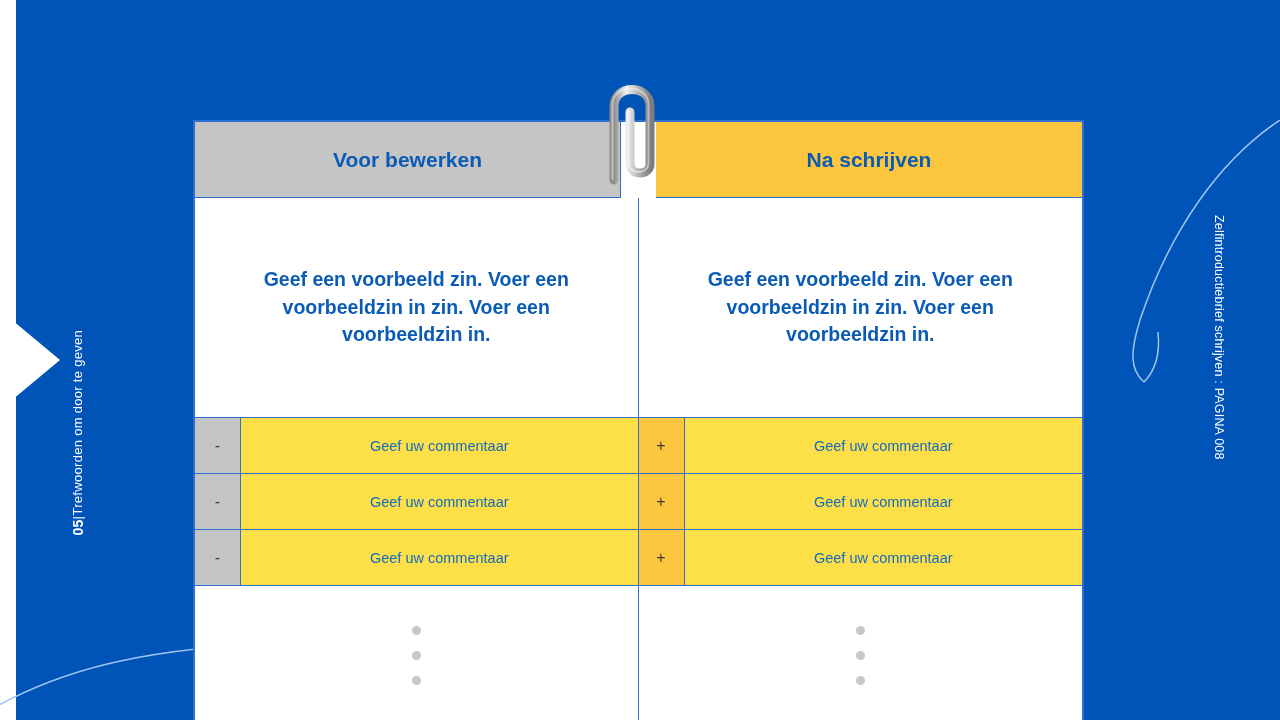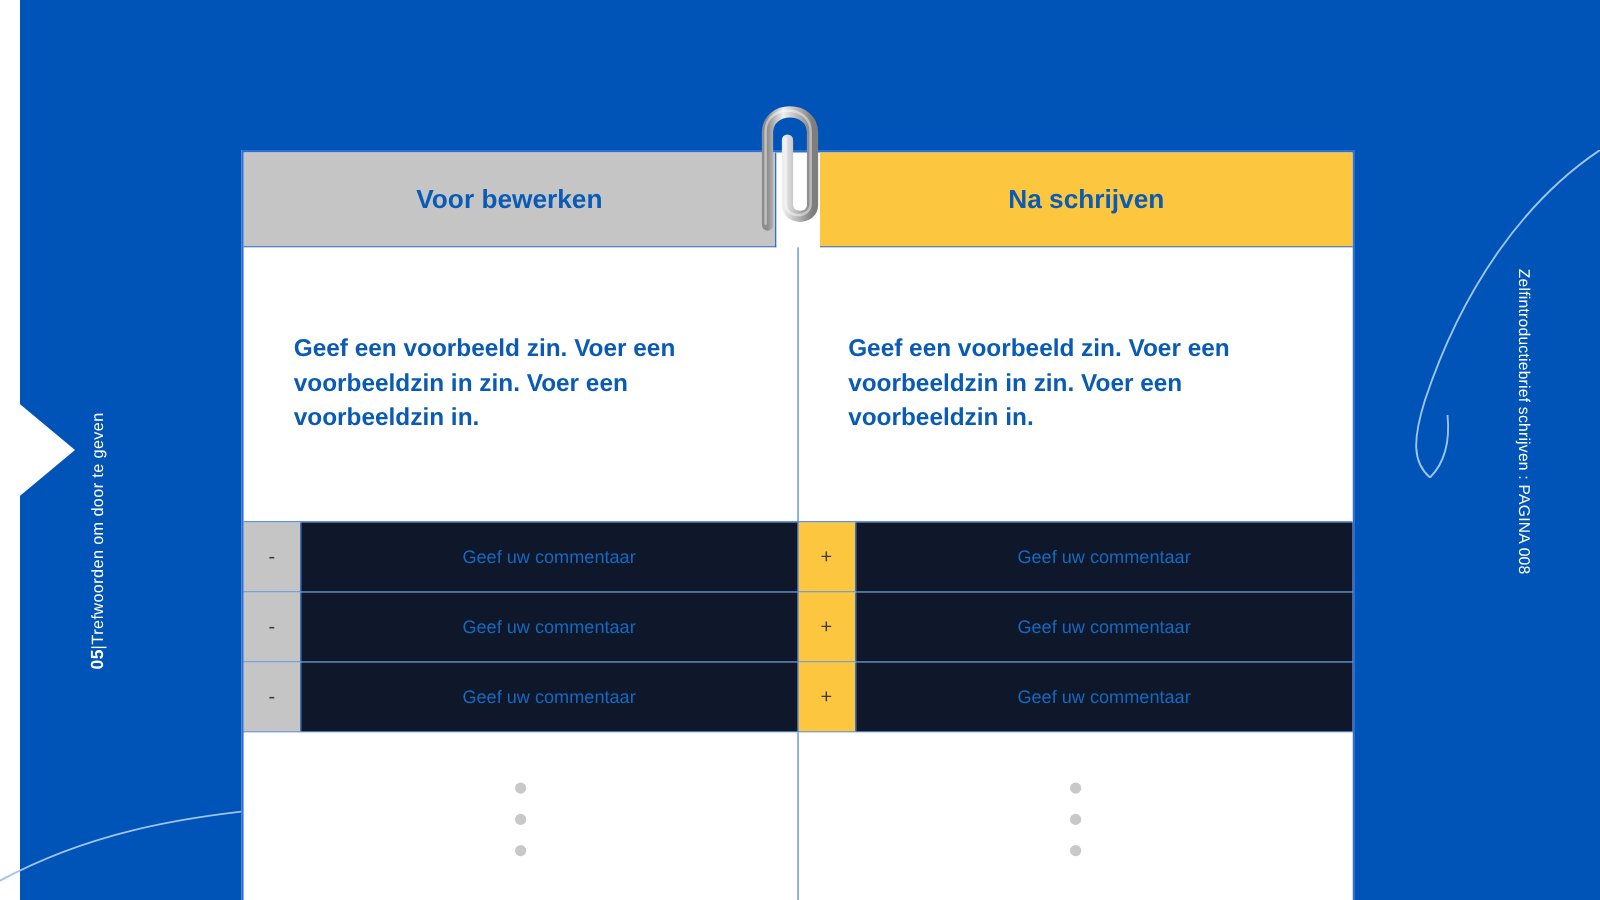--- a/index.html
+++ b/index.html
@@ -110,20 +110,21 @@
   .body-row {
     display: flex;
     flex: 0 0 220px;
     height: 220px;
   }
   .body-cell {
     flex: 1 1 50%;
     display: flex;
     align-items: center;
     justify-content: center;
+    text-align: center;
     padding: 18px 40px;
     font-size: 19.5px;
     font-weight: bold;
     line-height: 1.43;
     color: #0a5bb5;
     background: #ffffff;
     border-bottom: 1.5px solid #2f6fd0;
   }
   .body-left { border-right: 1.5px solid #2f6fd0; }
 
@@ -150,21 +151,21 @@
   }
   .sign-minus { background: #c5c5c5; }
   .sign-plus { background: #fcc63f; }
   .comment-text {
     flex: 1 1 auto;
     display: flex;
     align-items: center;
     justify-content: center;
     font-size: 14.5px;
     color: #1669c1;
-    background: #0f172a;
+    background: #fde047;
   }
   .dots-row {
     display: flex;
     flex: 1 1 auto;
   }
   .dots-cell {
     flex: 1 1 50%;
     display: flex;
     flex-direction: column;
     align-items: center;

